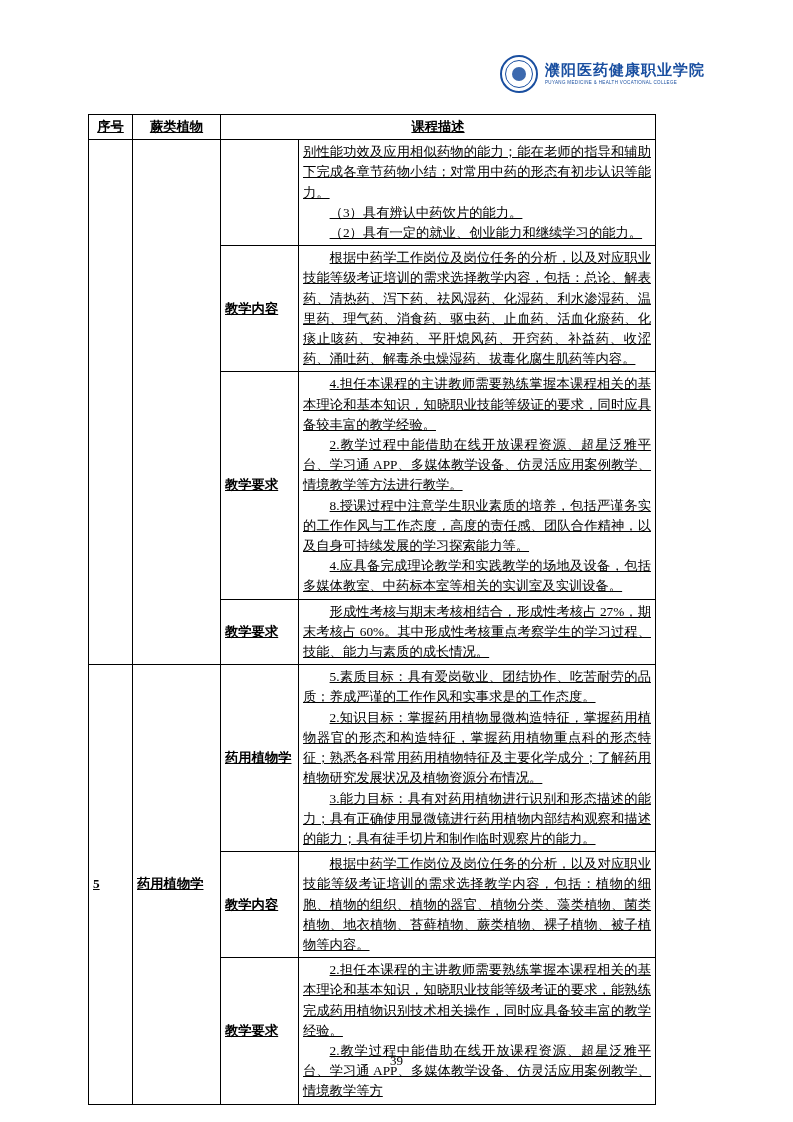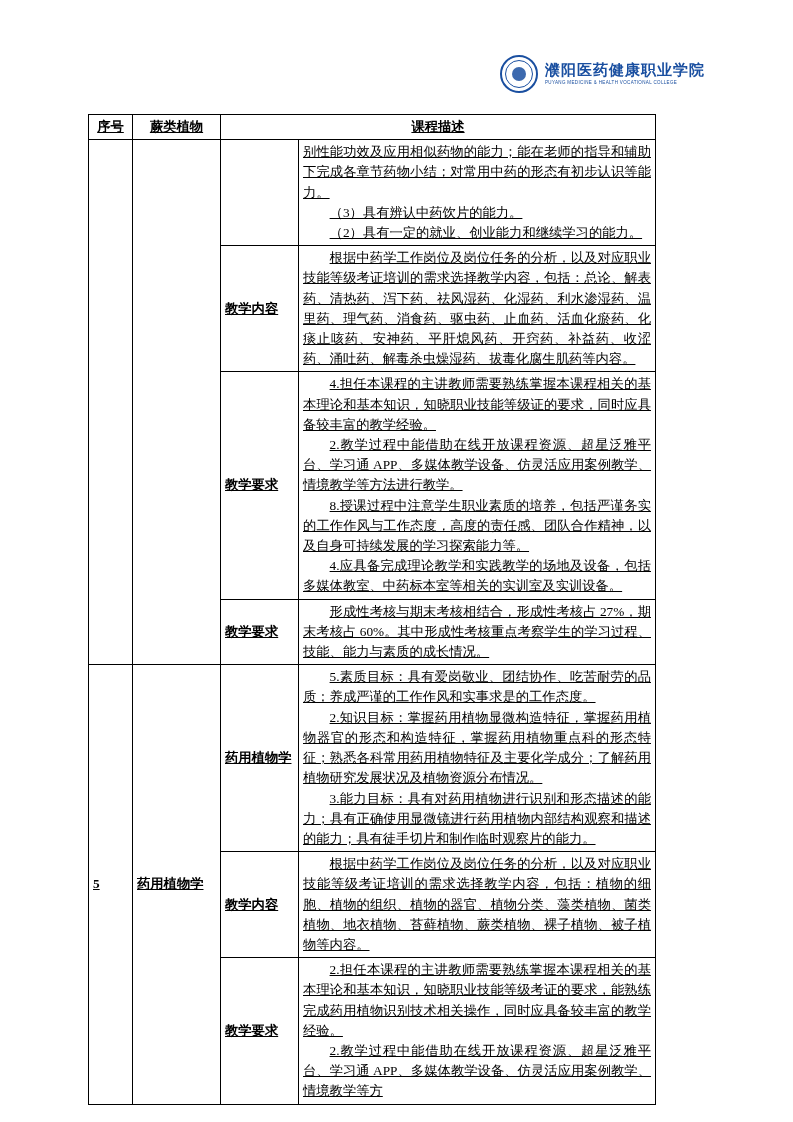--- a/index.html
+++ b/index.html
@@ -220,14 +220,15 @@
         <td class="c-item">教学要求</td>
         <td class="c-desc">
           <p class="ind">2.担任本课程的主讲教师需要熟练掌握本课程相关的基本理论和基本知识，知晓职业技能等级考证的要求，能熟练完成药用植物识别技术相关操作，同时应具备较丰富的教学经验。</p>
           <p class="ind">2.教学过程中能借助在线开放课程资源、超星泛雅平台、学习通 APP、多媒体教学设备、仿灵活应用案例教学、情境教学等方</p>
         </td>
       </tr>
 
     </tbody>
   </table>
 
+  <div class="page-num">39</div>
 
 </div>
 
 </body></html>

